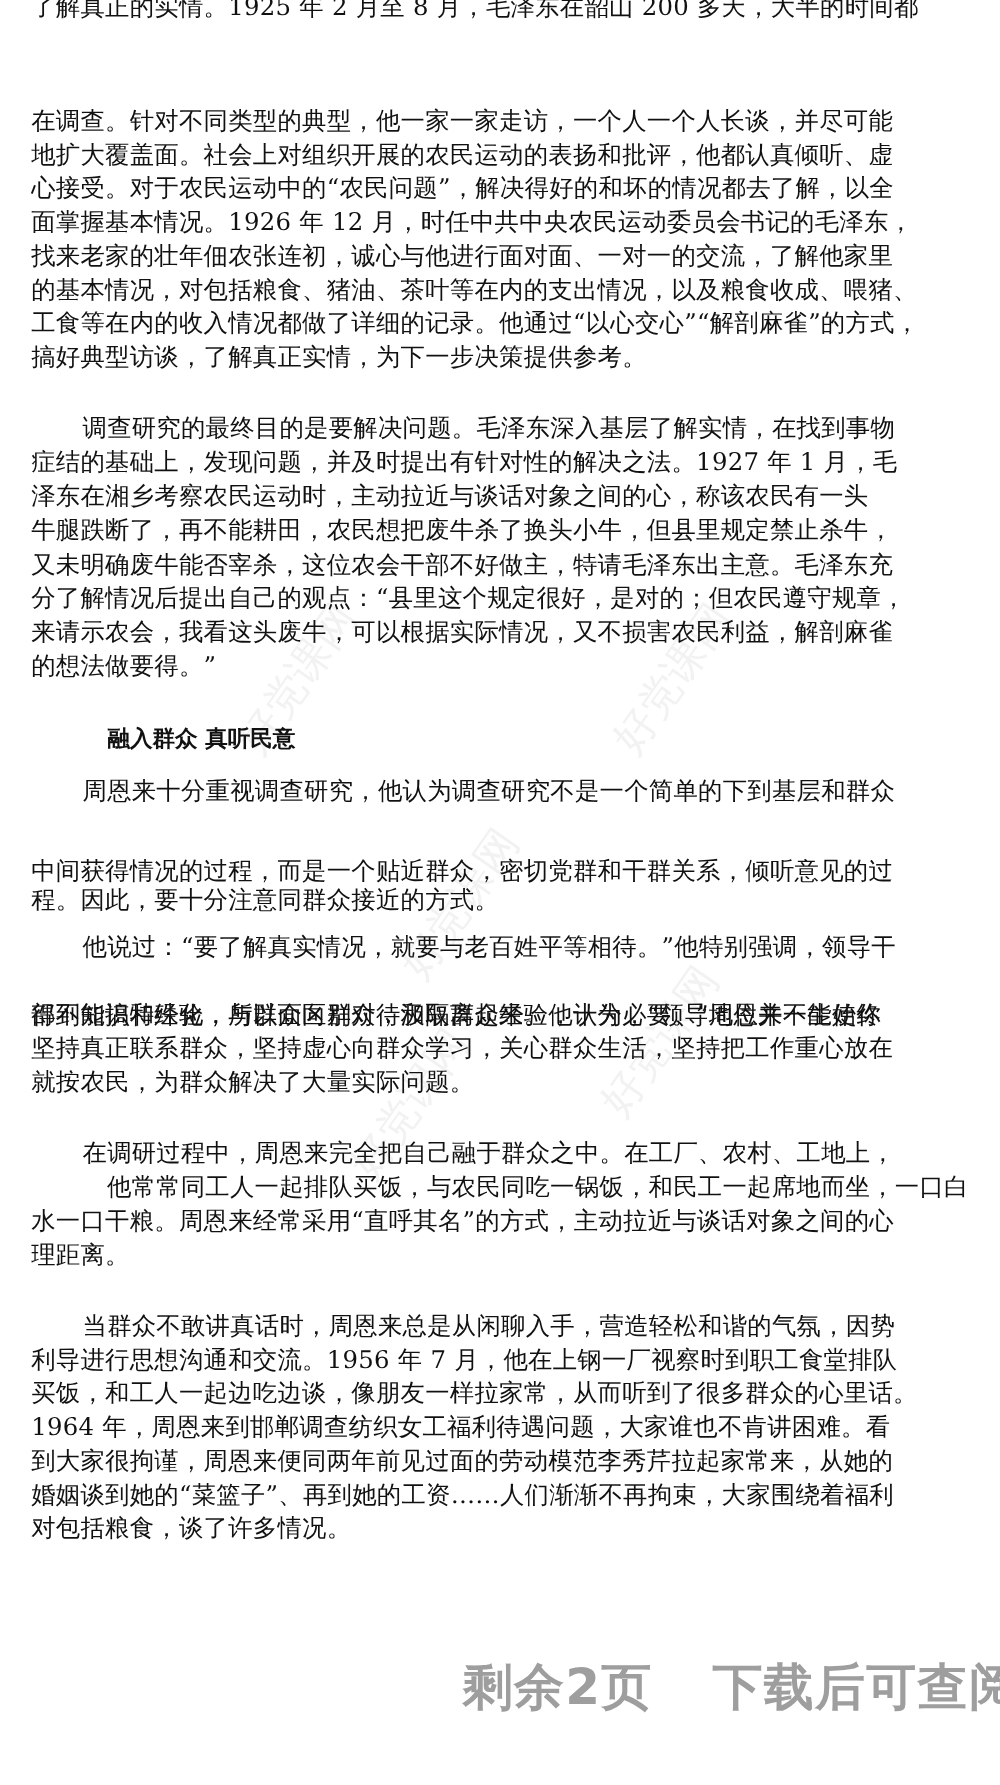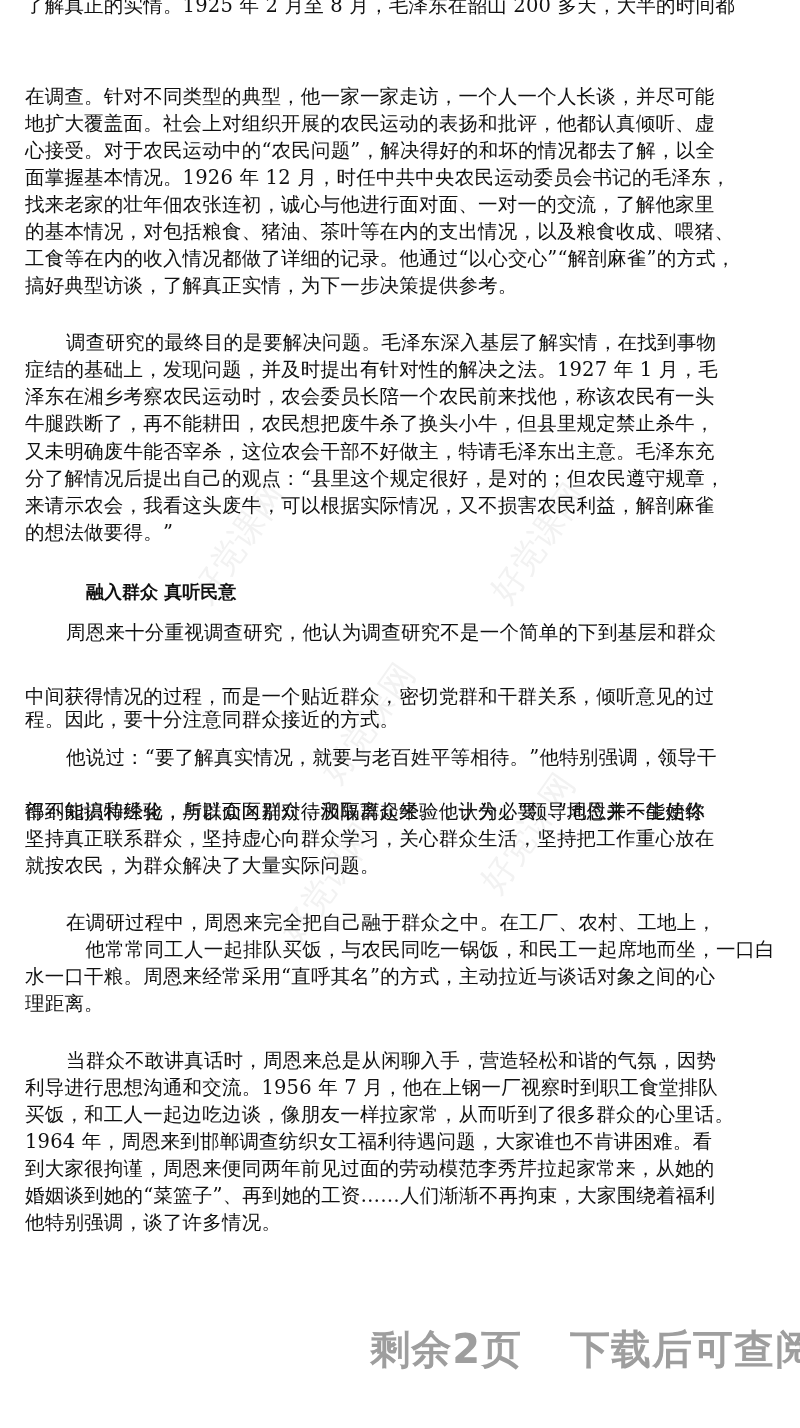--- a/index.html
+++ b/index.html
@@ -39,21 +39,21 @@
     <div class="line" style="top:164px;">面掌握基本情况。1926 年 12 月，时任中共中央农民运动委员会书记的毛泽东，</div>
     <div class="line" style="top:191px;">找来老家的壮年佃农张连初，诚心与他进行面对面、一对一的交流，了解他家里</div>
     <div class="line" style="top:218px;">的基本情况，对包括粮食、猪油、茶叶等在内的支出情况，以及粮食收成、喂猪、</div>
     <div class="line" style="top:245px;">工食等在内的收入情况都做了详细的记录。他通过“以心交心”“解剖麻雀”的方式，</div>
     <div class="line" style="top:272px;">搞好典型访谈，了解真正实情，为下一步决策提供参考。</div>
   </div>
 
   <div>
     <div class="line indent" style="top:329px;">调查研究的最终目的是要解决问题。毛泽东深入基层了解实情，在找到事物</div>
     <div class="line" style="top:356px;">症结的基础上，发现问题，并及时提出有针对性的解决之法。1927 年 1 月，毛</div>
-    <div class="line" style="top:383px;">泽东在湘乡考察农民运动时，农会委员长陪一个农民前来找他，称该农民有一头</div>
+    <div class="line" style="top:383px;">泽东在湘乡考察农民运动时，主动拉近与谈话对象之间的心，称该农民有一头</div>
     <div class="line" style="top:410px;">牛腿跌断了，再不能耕田，农民想把废牛杀了换头小牛，但县里规定禁止杀牛，</div>
     <div class="line" style="top:438px;">又未明确废牛能否宰杀，这位农会干部不好做主，特请毛泽东出主意。毛泽东充</div>
     <div class="line" style="top:465px;">分了解情况后提出自己的观点：“县里这个规定很好，是对的；但农民遵守规章，</div>
     <div class="line" style="top:492px;">来请示农会，我看这头废牛，可以根据实际情况，又不损害农民利益，解剖麻雀</div>
     <div class="line" style="top:519px;">的想法做要得。”</div>
   </div>
 
   <div class="heading" style="top:578px;margin-left:20px;">融入群众  真听民意</div>
 
   <div>
@@ -77,20 +77,20 @@
     <div class="line" style="top:990px;">理距离。</div>
   </div>
 
   <div>
     <div class="line indent" style="top:1047px;">当群众不敢讲真话时，周恩来总是从闲聊入手，营造轻松和谐的气氛，因势</div>
     <div class="line" style="top:1074px;">利导进行思想沟通和交流。1956 年 7 月，他在上钢一厂视察时到职工食堂排队</div>
     <div class="line" style="top:1101px;">买饭，和工人一起边吃边谈，像朋友一样拉家常，从而听到了很多群众的心里话。</div>
     <div class="line" style="top:1128px;">1964 年，周恩来到邯郸调查纺织女工福利待遇问题，大家谁也不肯讲困难。看</div>
     <div class="line" style="top:1155px;">到大家很拘谨，周恩来便同两年前见过面的劳动模范李秀芹拉起家常来，从她的</div>
     <div class="line" style="top:1182px;">婚姻谈到她的“菜篮子”、再到她的工资……人们渐渐不再拘束，大家围绕着福利</div>
-    <div class="line" style="top:1209px;">他特别强调，谈了许多情况。</div>
+    <div class="line" style="top:1209px;">对包括粮食，谈了许多情况。</div>
   </div>
 
   <div class="footer-banner">
     <span>剩余2页</span><span class="gap"></span><span>下载后可查阅</span>
   </div>
 
 </div>
 
 </body></html>

